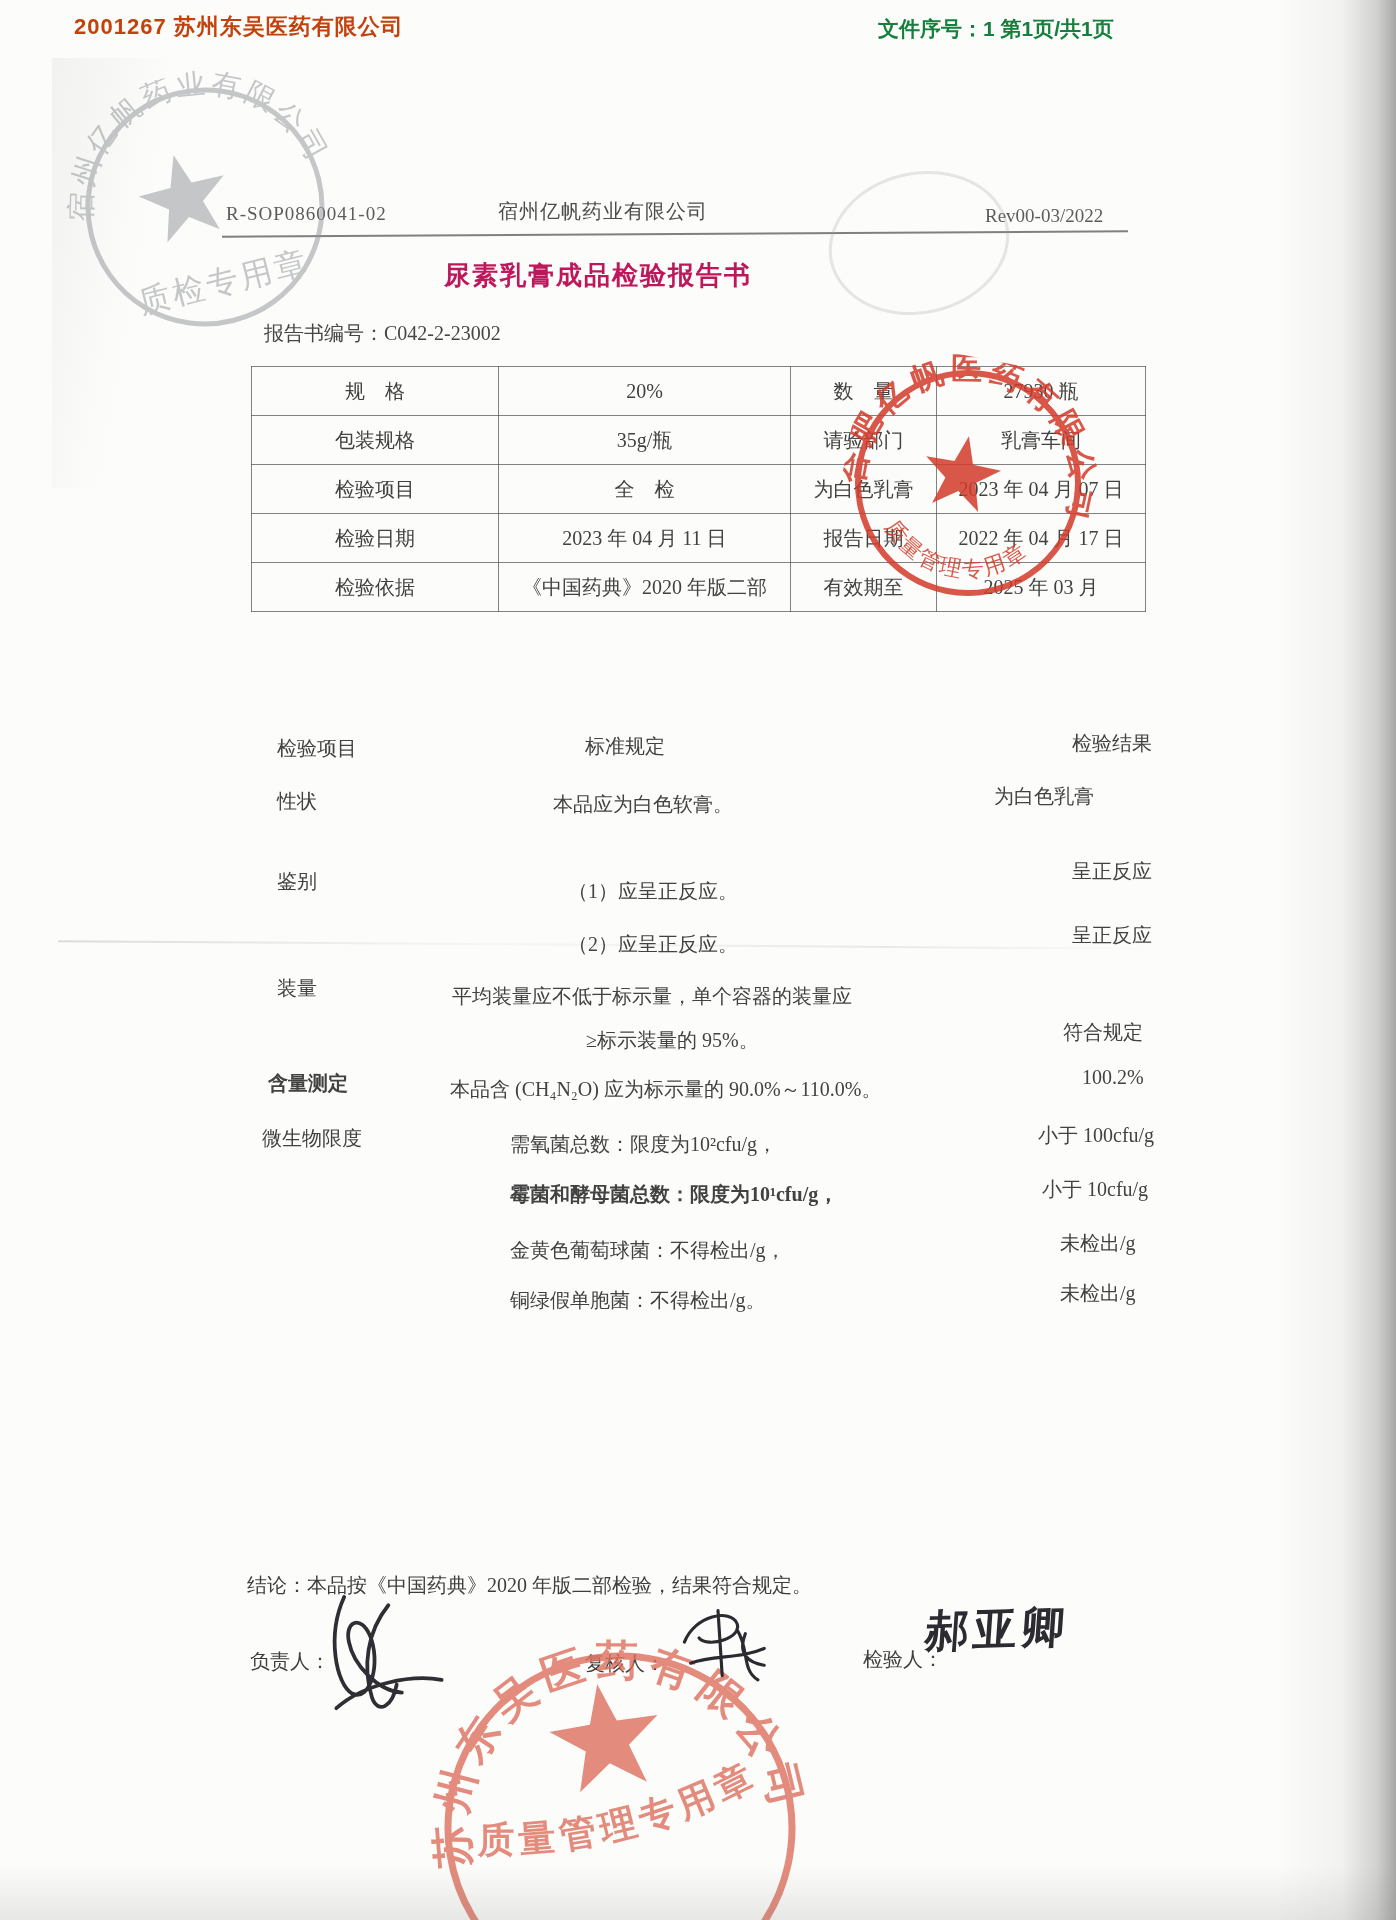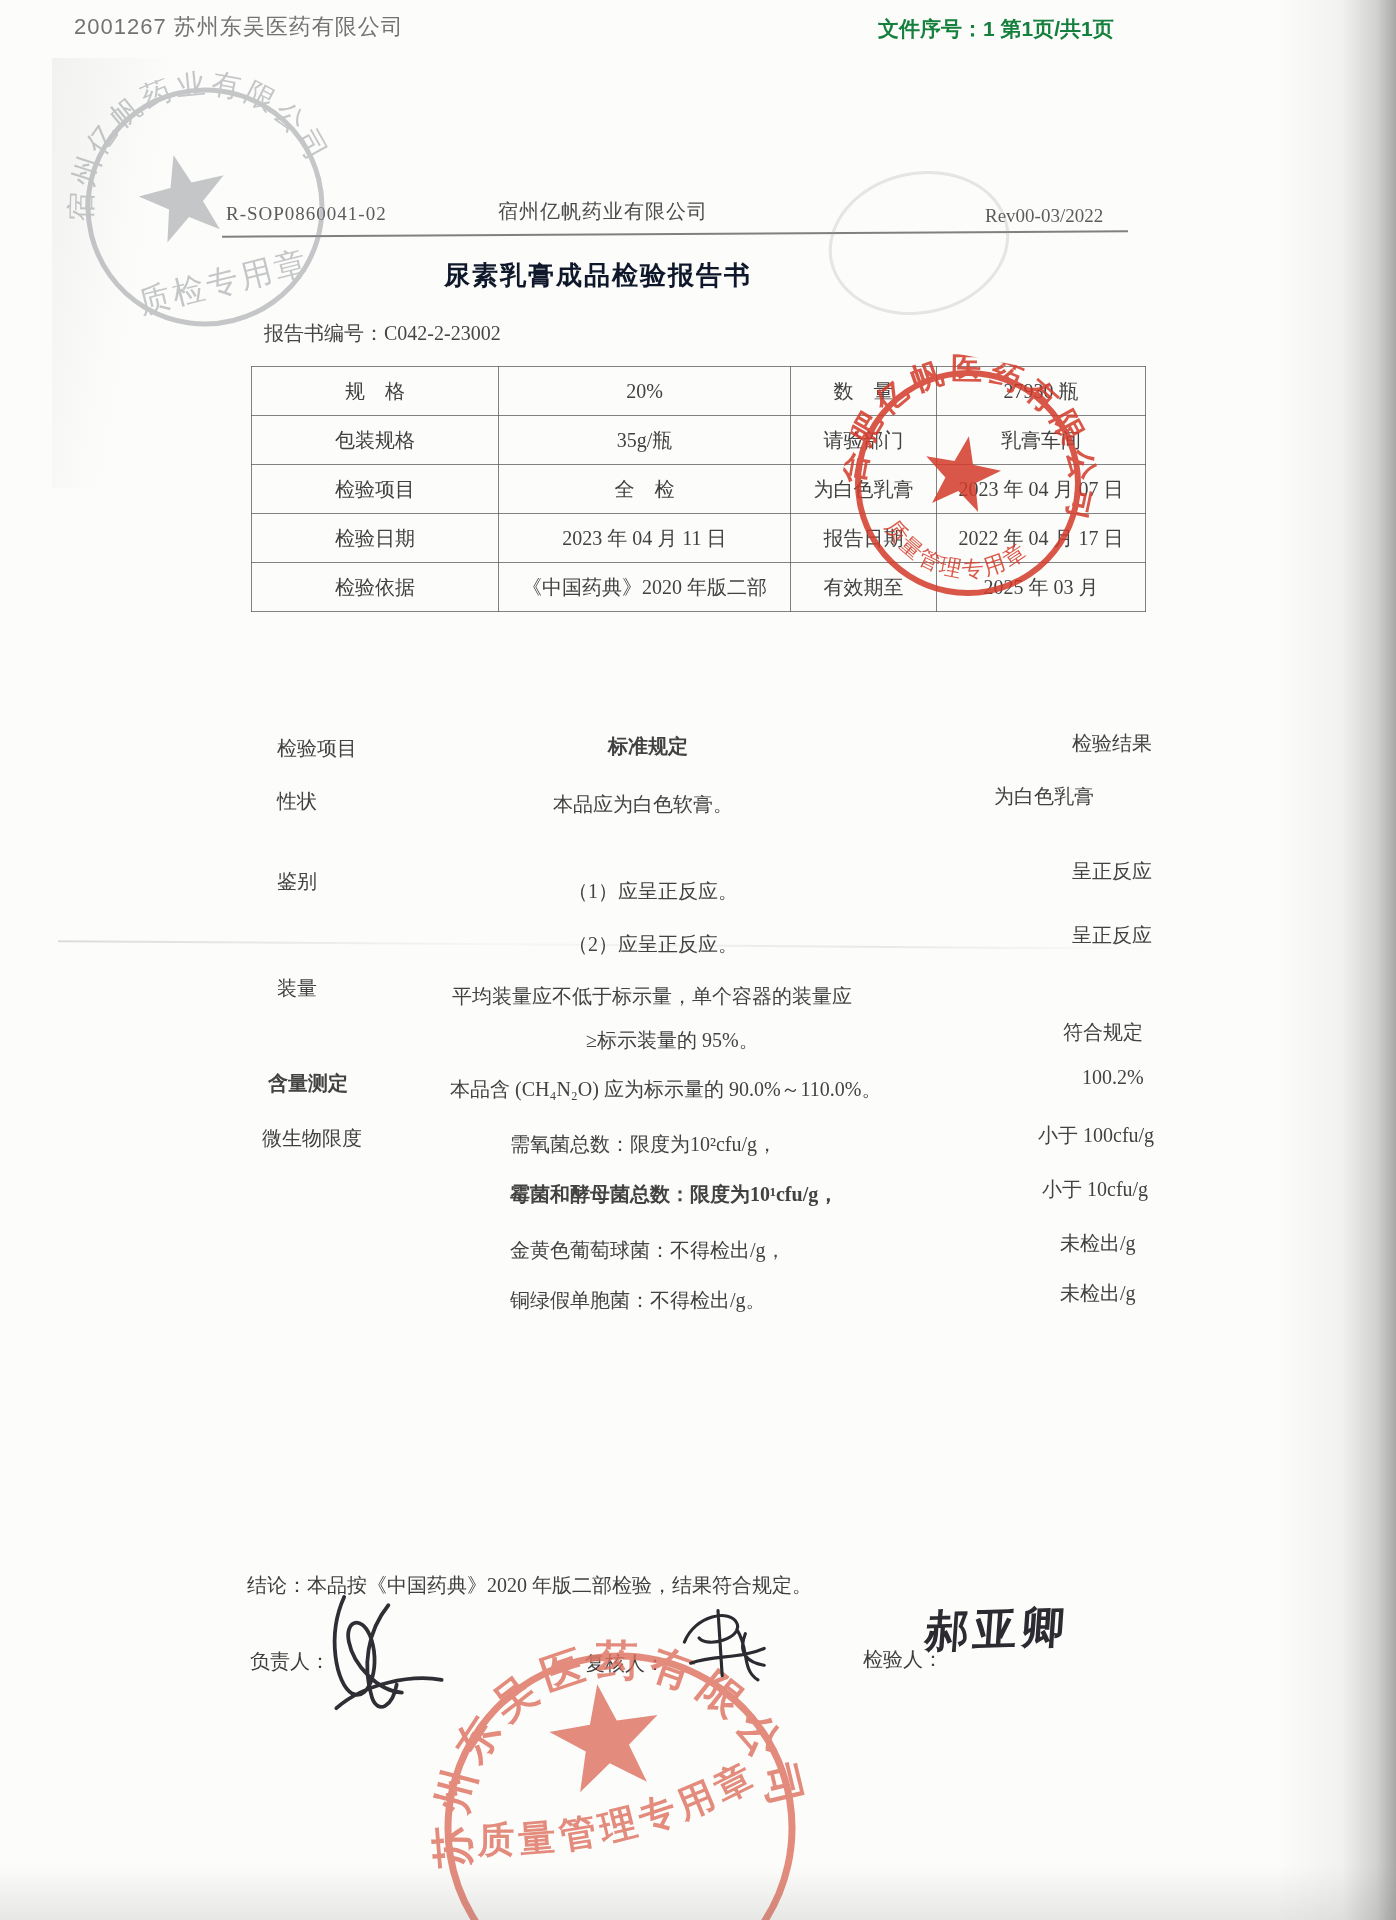--- a/index.html
+++ b/index.html
@@ -5,28 +5,28 @@
   html,body{margin:0;padding:0;background:#d8d8d4;}
   .sheet{
     position:relative;width:1396px;height:1920px;margin:0 auto;
     background:#fcfcfa;overflow:hidden;
     font-family:"Liberation Serif","DejaVu Serif",serif;
     color:#3d3d3d;
   }
   .abs{position:absolute;white-space:nowrap;}
   .sans{font-family:"Liberation Sans","DejaVu Sans",sans-serif;}
   
-  .hdr-left{left:74px;top:12px;font-size:22px;font-weight:normal;color:#737373;letter-spacing:1px;}
+  .hdr-left{left:74px;top:12px;font-size:22px;font-weight:bold;color:#c2410c;letter-spacing:1px;}
   .hdr-right{left:878px;top:15px;font-size:21px;font-weight:bold;color:#15803d;}
   
   .sop{left:226px;top:203px;font-size:19px;color:#5c5c5c;letter-spacing:1px;}
   .company{left:498px;top:198px;font-size:20px;color:#4c4c4c;letter-spacing:1px;}
   .rev{left:985px;top:205px;font-size:19px;color:#5c5c5c;}
   .hdr-rule{left:222px;top:233px;width:906px;height:2px;background:rgba(75,75,75,.7);transform:rotate(-0.35deg);}
-  .doc-title{left:444px;top:258px;font-size:26px;font-weight:bold;color:#0f172a;letter-spacing:2px;}
+  .doc-title{left:444px;top:258px;font-size:26px;font-weight:bold;color:#be185d;letter-spacing:2px;}
   .report-no{left:264px;top:320px;font-size:20px;color:#454545;}
   
   table.info{position:absolute;left:251px;top:366px;width:894px;border-collapse:collapse;table-layout:fixed;z-index:2;}
   table.info td{border:1.5px solid rgba(90,90,90,.75);height:48px;text-align:center;font-size:20px;color:#414141;padding:0 4px;overflow:hidden;}
   
   .r{font-size:20px;color:#424242;z-index:2;}
   .bold{font-weight:bold;}
   
   .conclusion{left:247px;top:1572px;font-size:20px;color:#3e3e3e;z-index:2;}
   .sig-label{font-size:20px;color:#3e3e3e;z-index:2;}
@@ -102,21 +102,21 @@
     <tr>
       <td>检验依据</td>
       <td>《中国药典》2020 年版二部</td>
       <td>有效期至</td>
       <td>2025 年 03 月</td>
     </tr>
   </tbody>
     </table>
 
   <div class="abs r" style="left:277px;top:735px;">检验项目</div>
-  <div class="abs r" style="left:608px;top:733px;font-weight:bold;">标准规定</div>
+  <div class="abs r" style="left:585px;top:733px;">标准规定</div>
   <div class="abs r" style="left:1072px;top:730px;">检验结果</div>
 
   <div class="abs r" style="left:277px;top:788px;">性状</div>
   <div class="abs r" style="left:553px;top:791px;">本品应为白色软膏。</div>
   <div class="abs r" style="left:994px;top:783px;">为白色乳膏</div>
 
   <div class="abs r" style="left:277px;top:868px;">鉴别</div>
   <div class="abs r" style="left:568px;top:878px;">（1）应呈正反应。</div>
   <div class="abs r" style="left:1072px;top:858px;">呈正反应</div>
   <div class="abs r" style="left:568px;top:931px;">（2）应呈正反应。</div>

